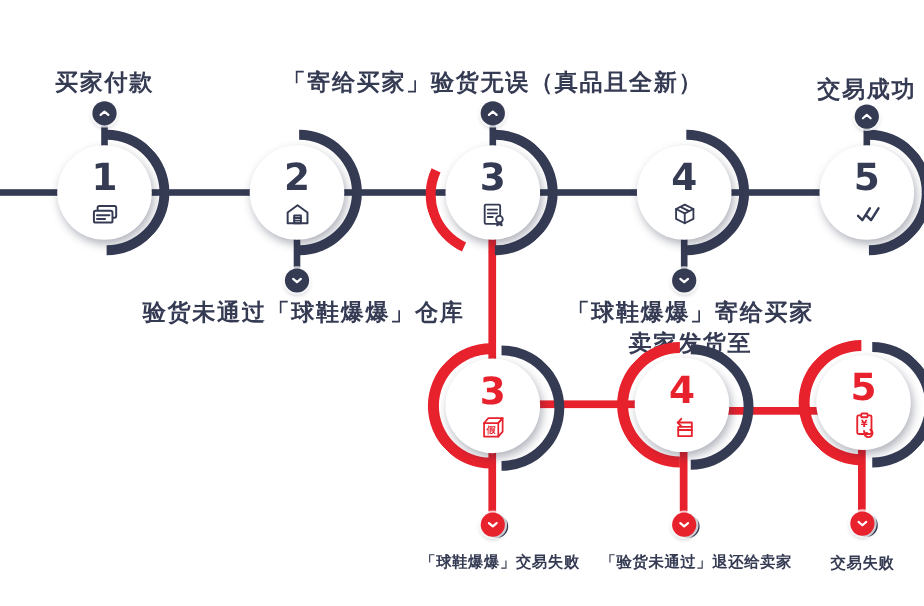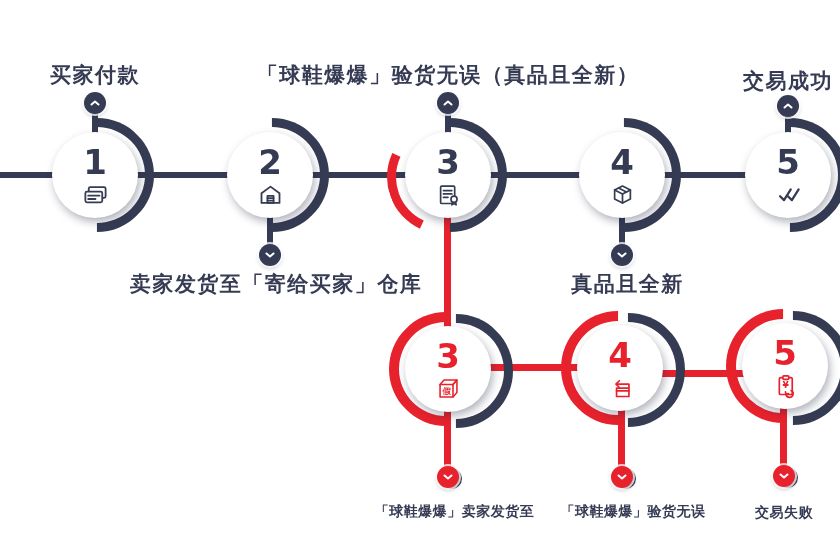--- a/index.html
+++ b/index.html
@@ -77,31 +77,32 @@
   <div class="vline navy-line" style="left:619px;top:198px;width:6px;height:36px;"></div>
 
   <div class="vline red-line" style="left:444px;top:192px;width:7px;height:128px;"></div>
   <div class="vline red-line" style="left:444px;top:390px;width:7px;height:64px;"></div>
   <div class="hline red-line" style="left:478px;top:350px;width:122px;height:7px;"></div>
   <div class="vline red-line" style="left:618px;top:390px;width:7px;height:64px;"></div>
   <div class="hline red-line" style="left:648px;top:356px;width:110px;height:7px;"></div>
   <div class="vline red-line" style="left:780px;top:388px;width:7px;height:64px;"></div>
 
   <div class="lbl" style="left:5px;top:47px;width:180px;">买家付款</div>
-  <div class="lbl" style="left:248px;top:47px;width:400px;">「球鞋爆爆」验货无误（真品且全新）</div>
+  <div class="lbl" style="left:248px;top:47px;width:400px;">「寄给买家」验货无误（真品且全新）</div>
   <div class="lbl" style="left:698px;top:53px;width:180px;">交易成功</div>
-  <div class="lbl" style="left:90px;top:256px;width:372px;">卖家发货至「寄给买家」仓库</div>
+  <div class="lbl" style="left:90px;top:256px;width:372px;">验货未通过「球鞋爆爆」仓库</div>
   <div class="lbl" style="left:485px;top:256px;width:285px;">
-    <div>真品且全新</div>
+    <div>「球鞋爆爆」寄给买家</div>
+    <div>卖家发货至</div>
   </div>
   <div class="lbl-sm" style="left:352px;top:487px;width:205px;">
-    <div>「球鞋爆爆」卖家发货至</div>
+    <div>「球鞋爆爆」交易失败</div>
   </div>
   <div class="lbl-sm" style="left:518px;top:487px;width:230px;">
-    <div>「球鞋爆爆」验货无误</div>
+    <div>「验货未通过」退还给卖家</div>
   </div>
   <div class="lbl-sm" style="left:726px;top:488px;width:116px;">交易失败</div>
 
   <div class="node" style="left:38px;top:104px;">
     <div class="crescent"></div>
     <div class="circle">
       <div class="num">1</div>
       <svg class="icon" width="27" height="27" viewBox="0 0 24 24" fill="none" stroke="#363b54" stroke-width="1.6" stroke-linejoin="round" stroke-linecap="round">
         <rect x="6" y="5.5" width="15" height="9.5" rx="1.4"></rect>
         <rect x="3" y="9.5" width="15" height="9.5" rx="1.4" fill="#ffffff"></rect>

